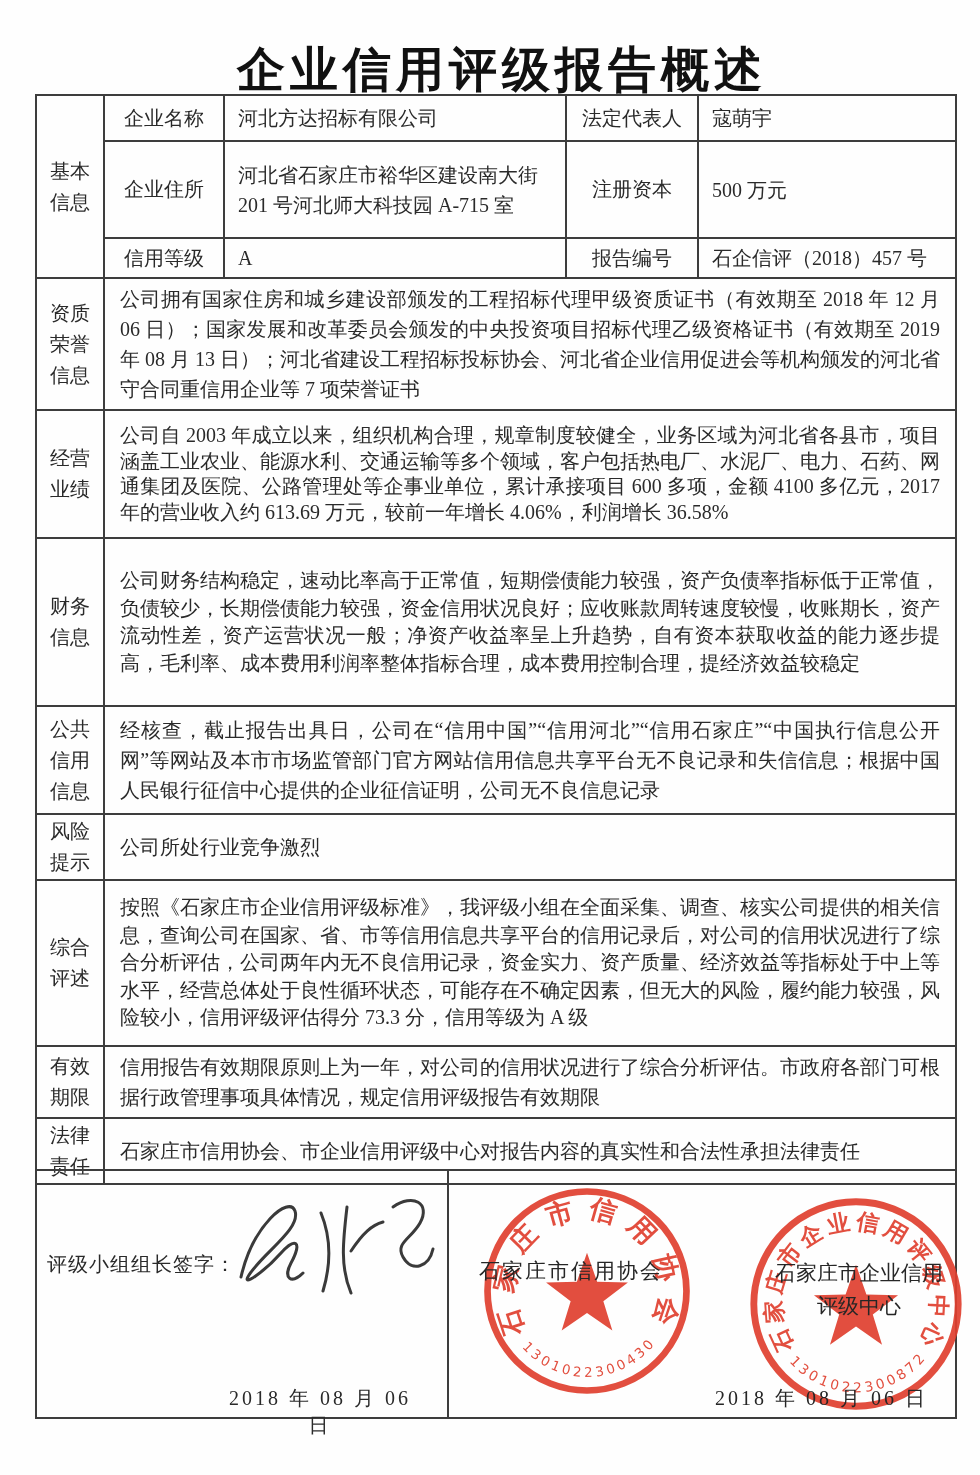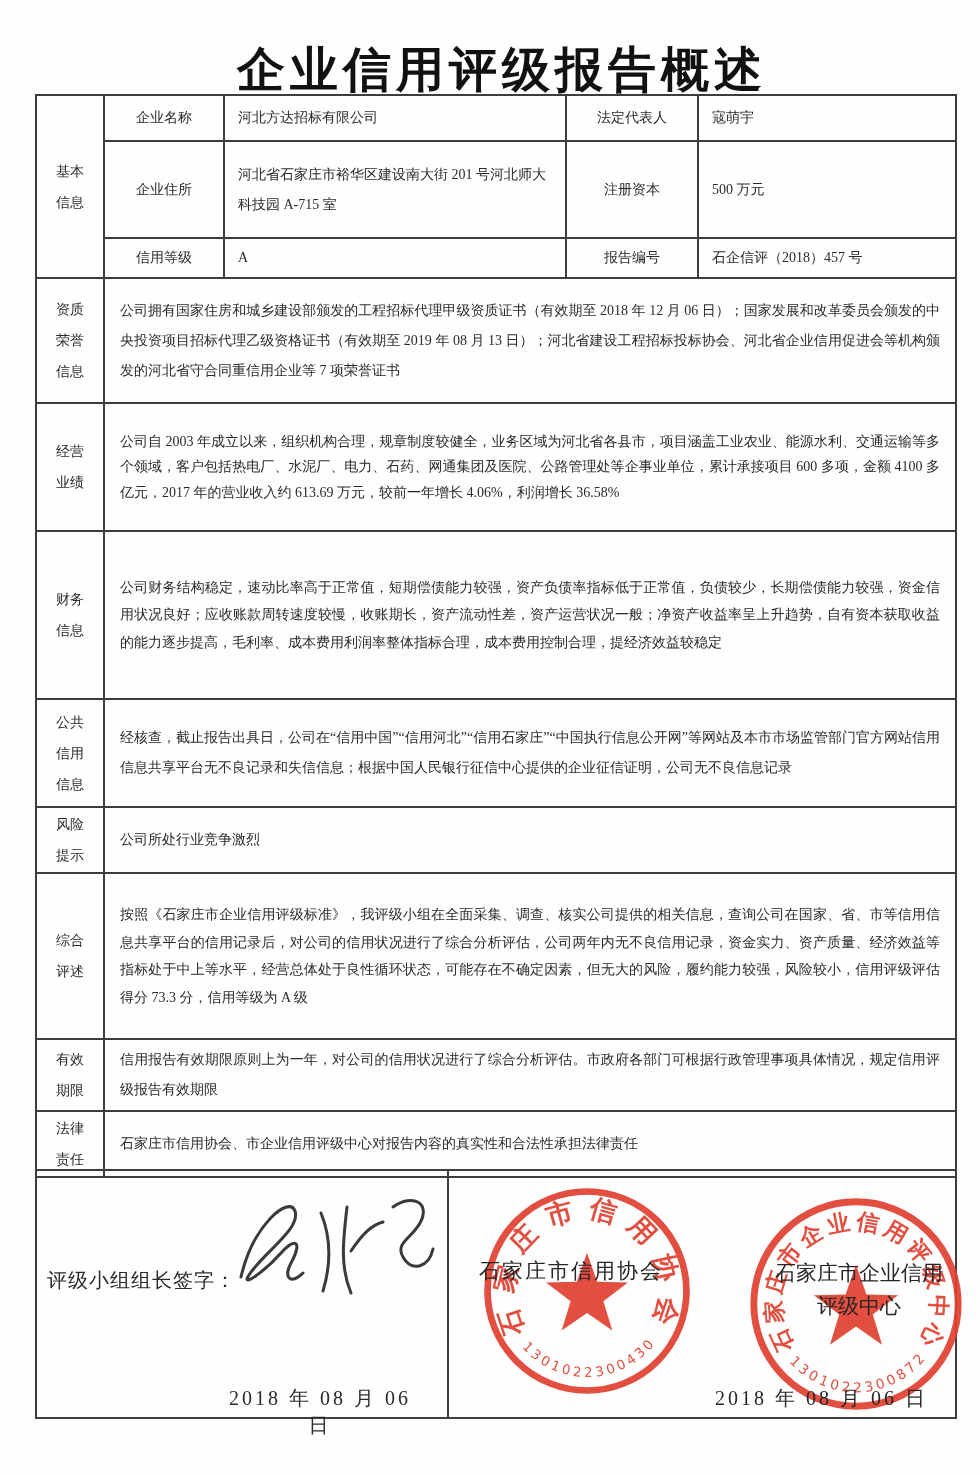--- a/index.html
+++ b/index.html
@@ -9,21 +9,21 @@
     font-family:"Liberation Serif","DejaVu Serif",serif;
     overflow:hidden;
   }
   .page-title {
     position:absolute; top:26px; left:0; width:100%;
     margin:12px; text-align:center;
     font-size:48px; font-weight:bold; letter-spacing:5px; color:#111;
   }
   table { border-collapse:collapse; table-layout:fixed; }
   .main-table { position:absolute; top:94px; left:35px; width:920px; }
-  .main-table td { border:2px solid #3d3d3d; vertical-align:middle; font-size:14px; color:#2a2a2a; }
+  .main-table td { border:2px solid #3d3d3d; vertical-align:middle; font-size:20px; color:#2a2a2a; }
   .sec-label {
     text-align:center; white-space:pre-line;
     font-size:21px; line-height:31px;margin-top:8px;
   }
   .label-cell { text-align:center; font-size:20px; }
   .value-cell { padding:4px 13px; text-align:left; line-height:30px; }
   .sec-text { padding:5px 15px; text-align:justify; line-height:30px; font-size:21px; }
   .lh26 { line-height:25.5px; }
   .lh28 { line-height:27.5px;border-radius:29px; }
   tr.r-name  { height:46px; }
@@ -36,21 +36,21 @@
   tr.r-risk  { height:58px; }
   tr.r-comp  { height:166px; }
   tr.r-valid { height:68px; }
   tr.r-legal { height:65px; }
   .footer-table { position:absolute; top:1169px; left:35px; width:920px; }
   .footer-table td { border:2px solid #3d3d3d; font-size:21px; color:#2a2a2a; }
   tr.f-head { height:40px; }
   tr.f-head td { text-align:center; vertical-align:middle; letter-spacing:2px; }
   tr.f-body { height:248px; }
   tr.f-body td { position:relative; vertical-align:top; }
-  .sign-label { position:absolute; left:10px; top:96px; font-size:20px; letter-spacing:1px; }
+  .sign-label { position:absolute; left:10px; top:80px; font-size:20px; letter-spacing:1px; }
   .signature-svg { position:absolute; left:168px; top:8px; }
   .sign-date { position:absolute; left:178px; top:214px; width:210px; text-align:center; font-size:20px; letter-spacing:3px; }
   .stamp { position:absolute; opacity:.92; }
   .stamp1 { left:28px;  top:10px; width:220px; height:220px; }
   .stamp2 { left:294px; top:20px; width:226px; height:226px; }
   .ring-text { font-family:"Liberation Serif","DejaVu Serif",serif; font-weight:bold; }
   .rt8  { font-size:28px; letter-spacing:13px; }
   .rt12 { font-size:23px; letter-spacing:4.5px; }
   .serial-text { font-size:14px; letter-spacing:3.5px; font-family:"DejaVu Sans",sans-serif; }
   .seal-print1 {

